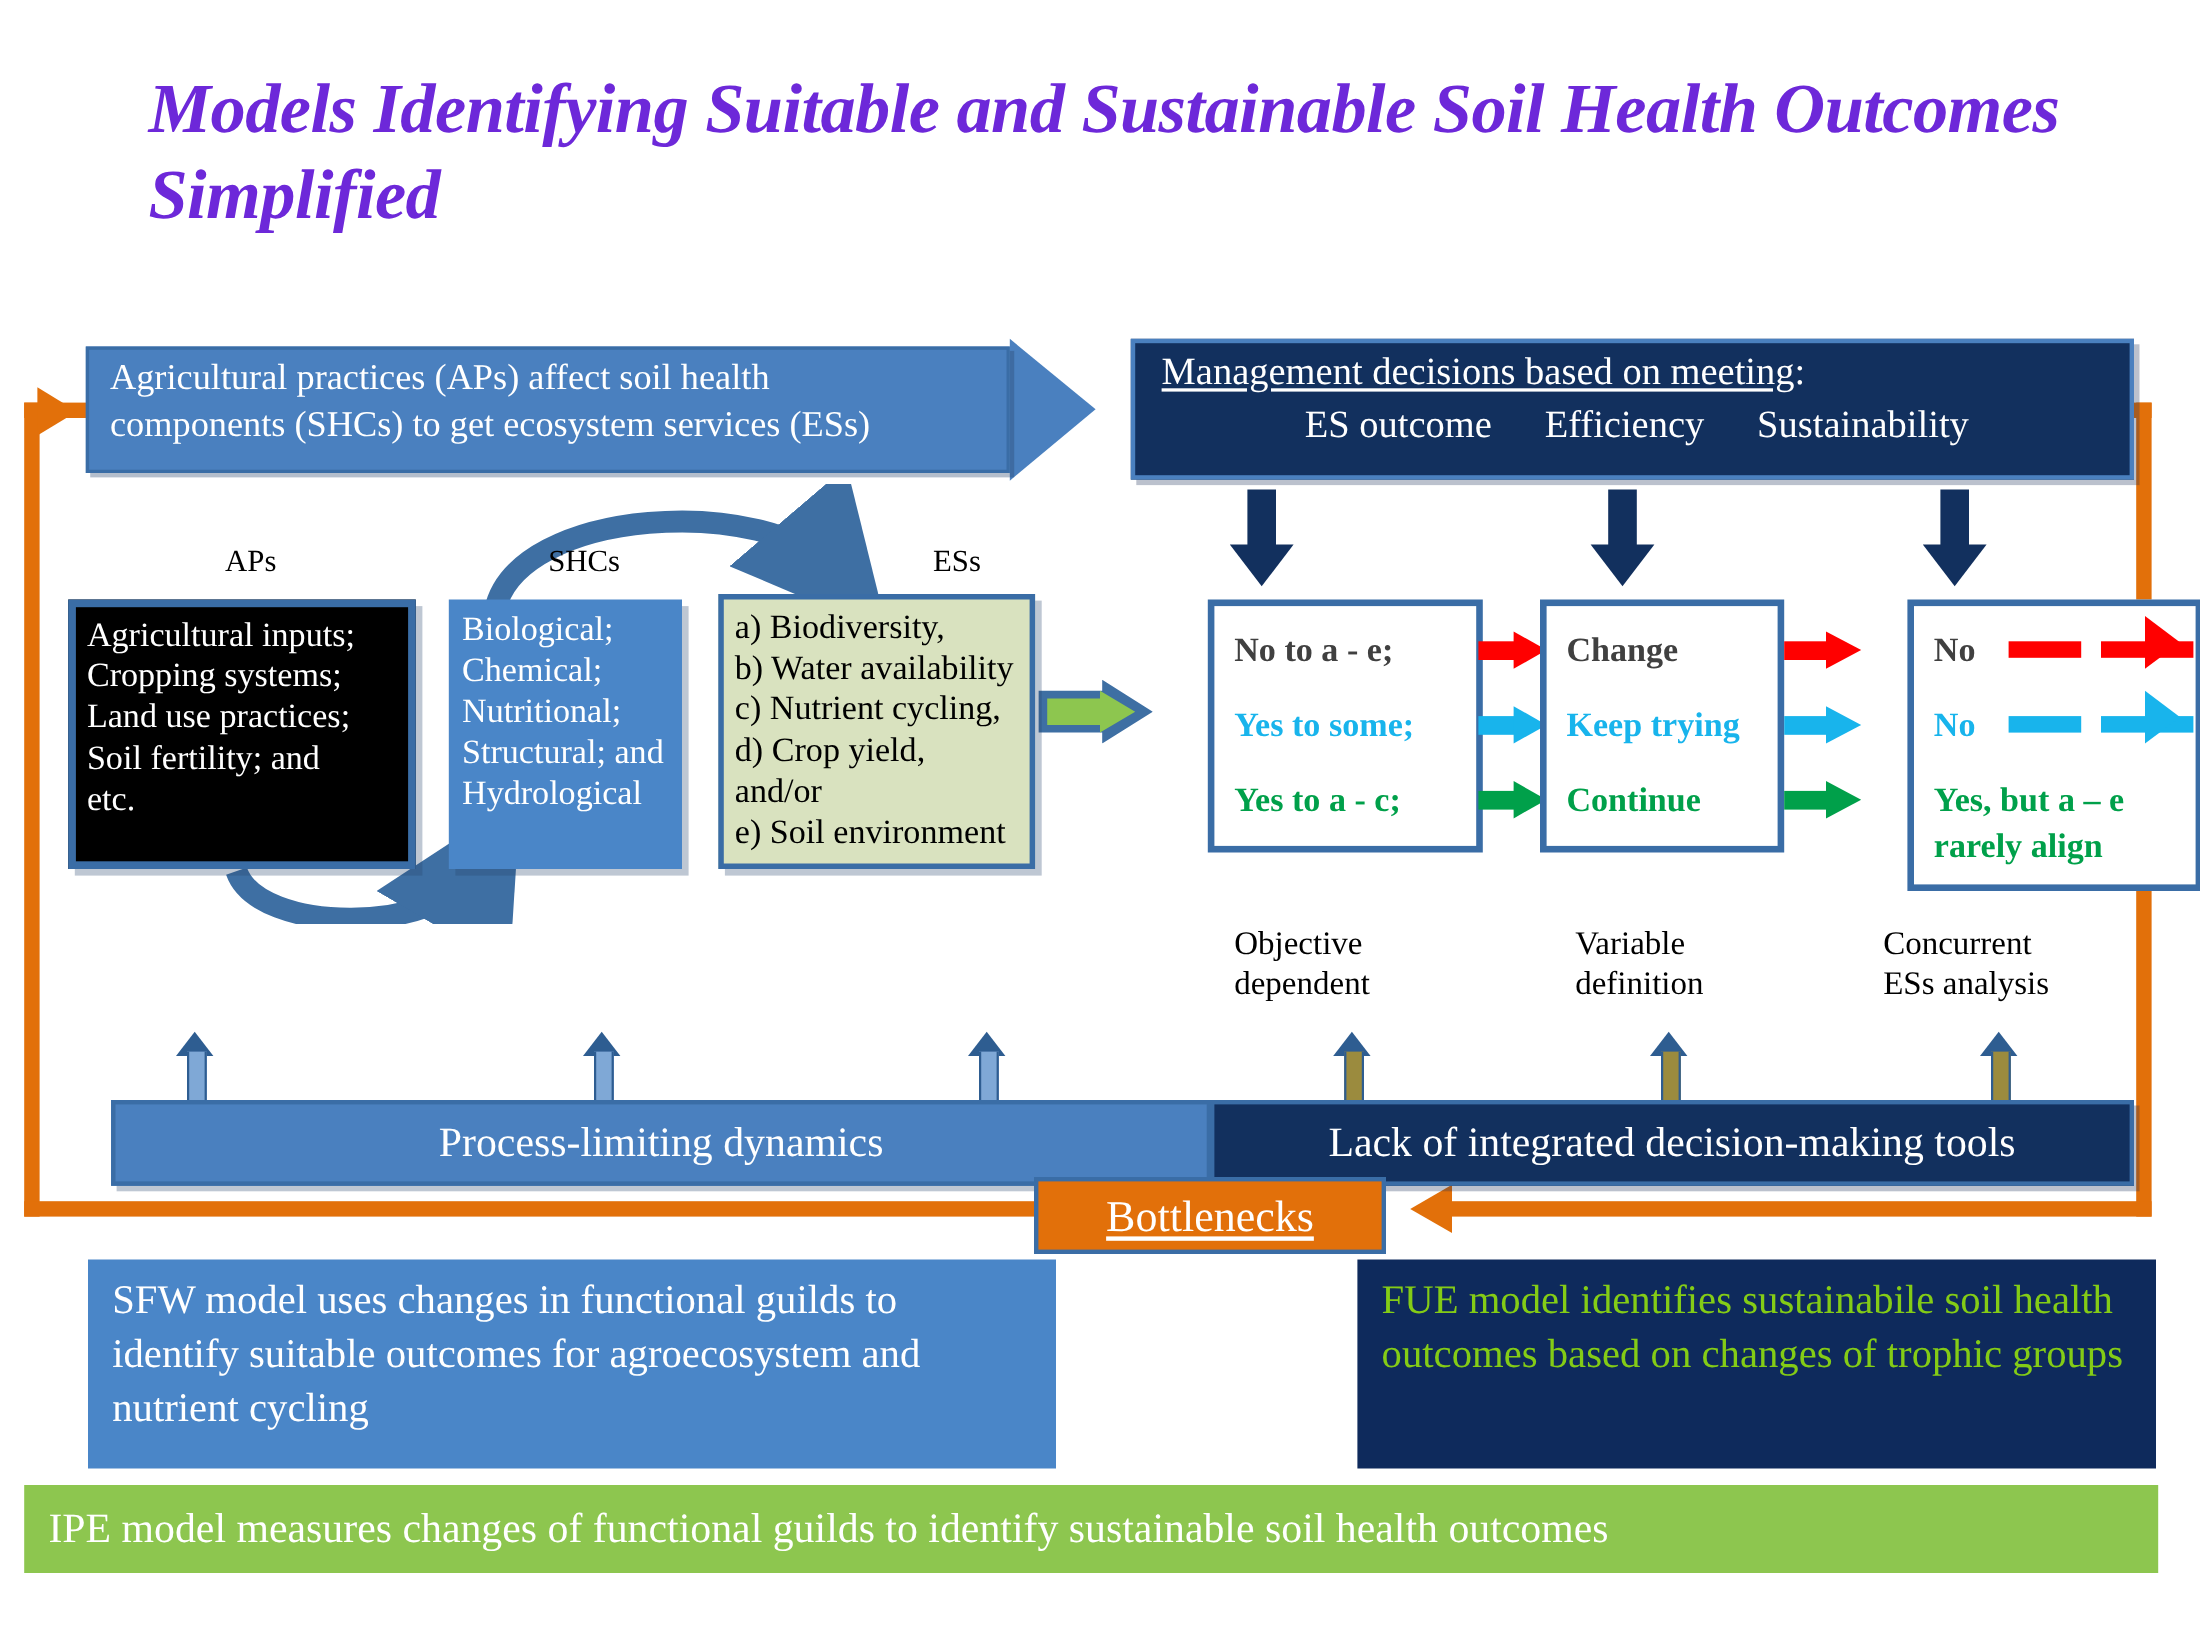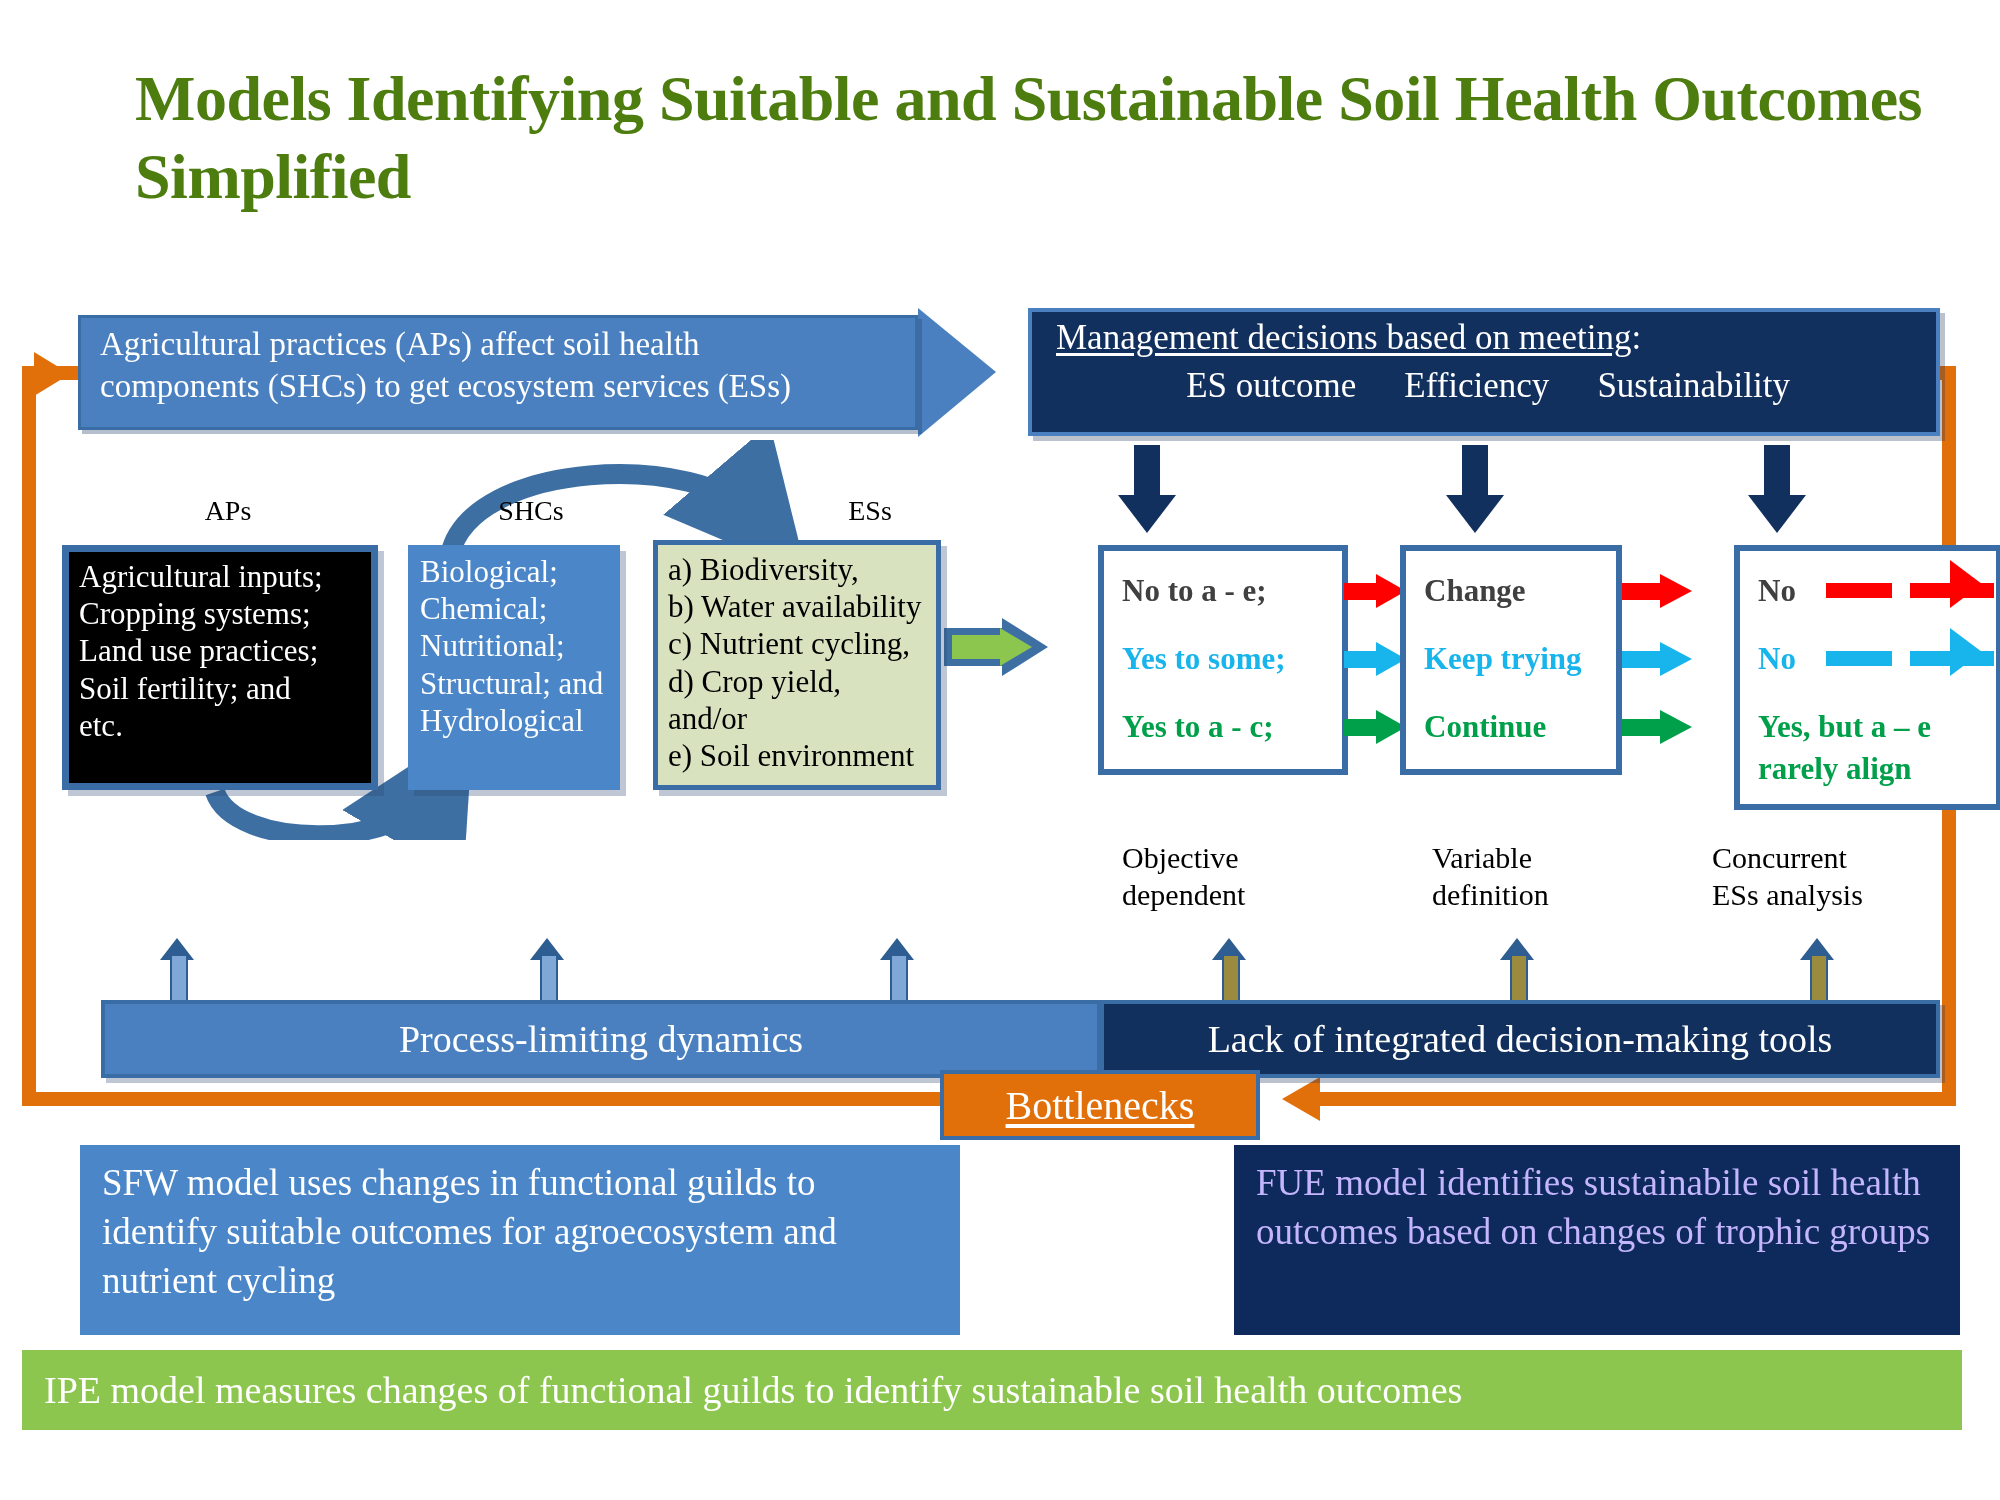--- a/index.html
+++ b/index.html
@@ -8,21 +8,21 @@
     font-family:"Liberation Serif","DejaVu Serif",serif;
     overflow:hidden;position:relative;
   }
   #stage{position:absolute;left:0;top:0;width:2000px;height:1500px;}
   .abs{position:absolute;box-sizing:border-box;}
 
   
   #title{
     left:135px;top:60px;width:1800px;
     font-size:64px;font-weight:bold;line-height:1.22;
-    color:#4d7c0f;letter-spacing:-0.5px;
+    color:#6d28d9;letter-spacing:-0.5px;font-style:italic;
   }
 
   
   .orange{background:#E2700A;}
   #loop-left   {left:22px; top:366px; width:14px; height:740px;}
   #loop-top-l  {left:22px; top:366px; width:58px; height:14px;}
   #loop-bottom {left:22px; top:1092px; width:920px; height:14px;}
   #loop-right  {left:1942px;top:366px; width:14px; height:740px;}
   #loop-top-r  {left:1890px;top:366px; width:66px; height:14px;}
   #loop-bot-r  {left:1318px;top:1092px;width:638px;height:14px;}
@@ -179,21 +179,21 @@
   #bottleneck span{text-decoration:underline;text-underline-offset:5px;}
 
   
   #sfw{
     left:80px;top:1145px;width:880px;height:190px;
     background:#4A86C8;color:#ffffff;font-size:37px;line-height:1.32;
     padding:14px 22px;
   }
   #fue{
     left:1234px;top:1145px;width:726px;height:190px;
-    background:#0E2A5C;color:#c4b5fd;font-size:37px;line-height:1.32;
+    background:#0E2A5C;color:#84cc16;font-size:37px;line-height:1.32;
     padding:14px 22px;
   }
   #ipe{
     left:22px;top:1350px;width:1940px;height:80px;
     background:#8DC64F;color:#ffffff;font-size:38px;
     display:flex;align-items:center;padding-left:22px;
   }
 </style>
 </head>
 <body>

